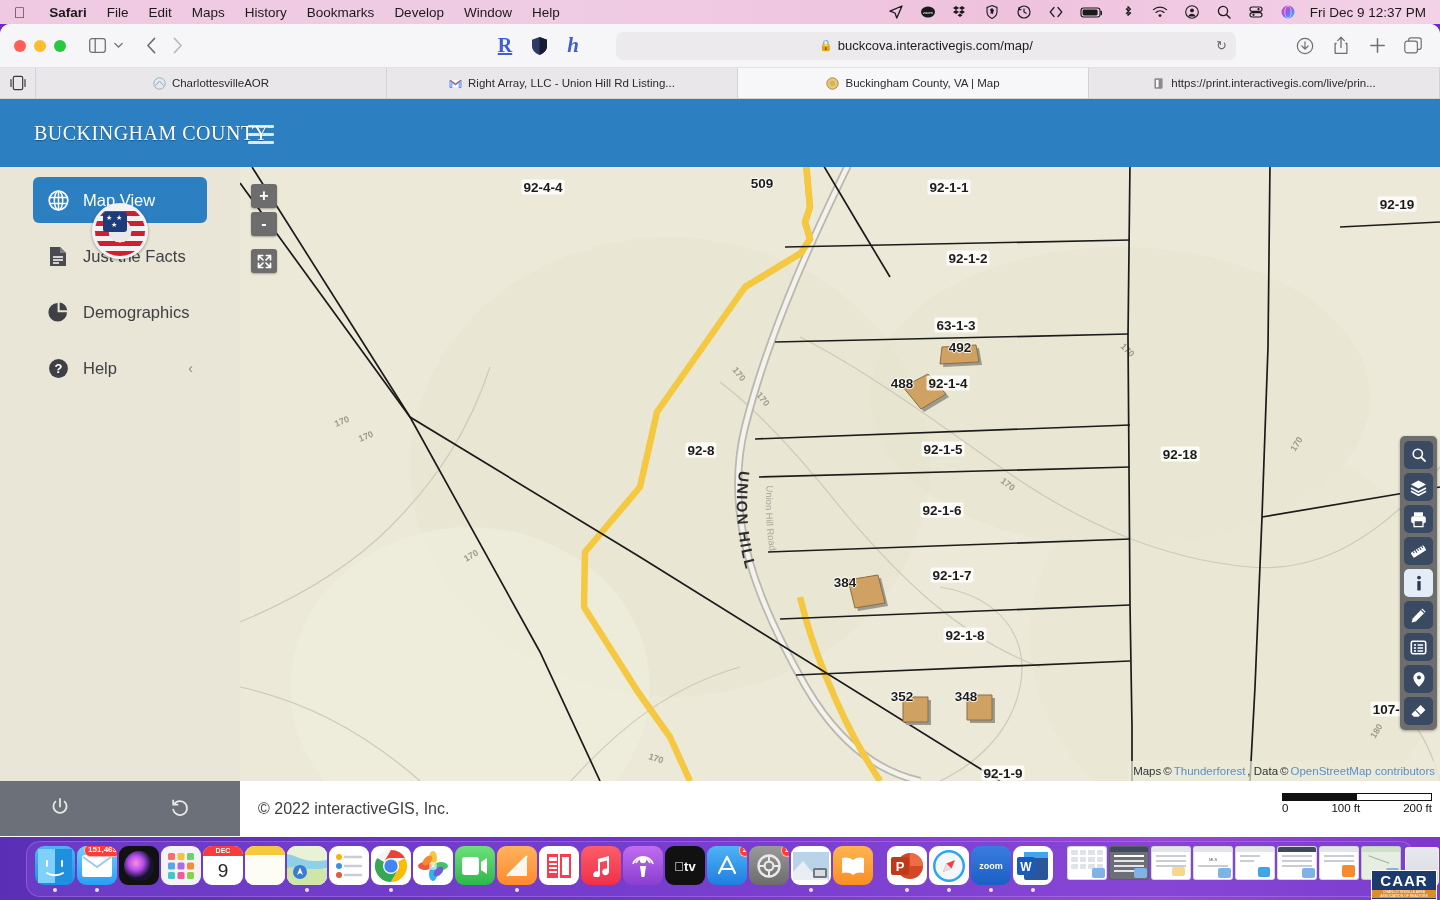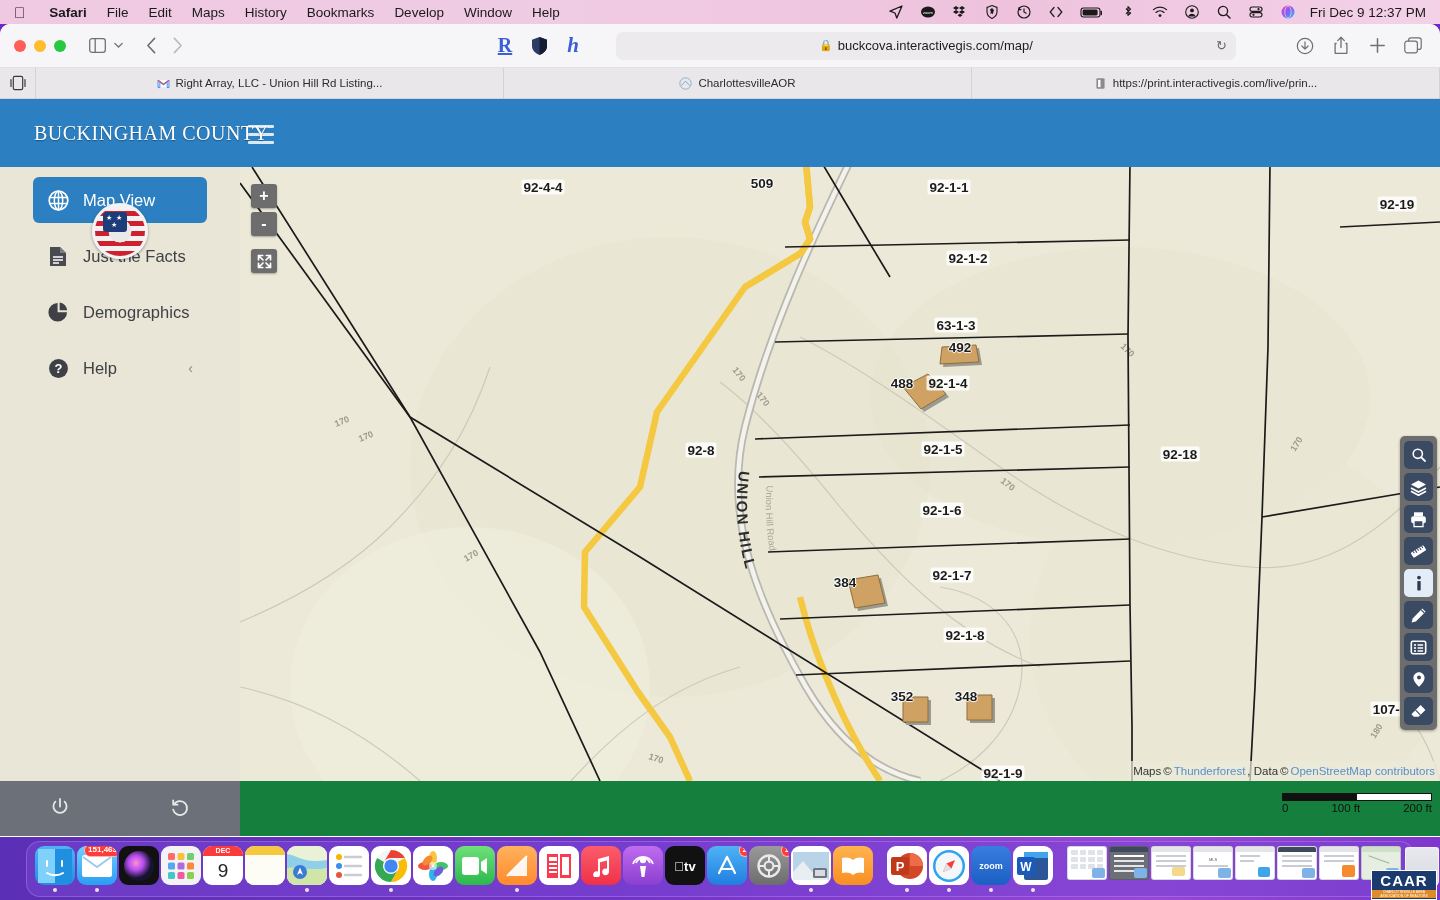--- a/index.html
+++ b/index.html
@@ -66,21 +66,21 @@
   .tab {
     flex: 1; display:flex; align-items:center; justify-content:center; gap:6px;
     font-size: 11.5px; color: #2b2b2e; border-right: 1px solid #d3d1d6;
     padding: 0 10px; overflow:hidden; white-space:nowrap;
   }
   .tab.active { background: #f7f6f8; }
   .tab .favicon { width: 13px; height: 13px; flex:none; display:block; }
   .tab .tlabel { overflow:hidden; text-overflow:ellipsis; white-space:nowrap; }
 
   
-  #page { position: relative; width: 1440px; height: 737px; background:#15803d; }
+  #page { position: relative; width: 1440px; height: 737px; background:#7dd3fc; }
 
   
   #apphead {
     position:absolute; top:0; left:0; width:1440px; height:68px;
     background:#2c7fc0; display:flex; align-items:center;
   }
   #applogo-wrap { position:absolute; left:34px; top:0; height:68px; display:flex; align-items:center; }
   #brandtext {
     font-family:"Liberation Serif", serif; color:#fff; font-size:20px;
     letter-spacing:.5px; position:relative; z-index:1;
@@ -401,36 +401,43 @@
     <div id="tabbar">
       <div class="tab-side">
         <svg width="16" height="16" viewBox="0 0 16 16">
             <rect x="3.3" y="1.3" width="9.4" height="13.4" rx="1.6" fill="none" stroke="#3a3a3e" stroke-width="1.2"></rect>
             <path d="M1 4.6v6.8M15 4.6v6.8" stroke="#3a3a3e" stroke-width="1.2" stroke-linecap="round"></path>
           </svg>
       </div>
 
       <div class="tab">
         <svg class="favicon" viewBox="0 0 16 16">
+            <circle cx="8" cy="8" r="7" fill="none" stroke="#7aa6c7" stroke-width="1"></circle>
+            <path d="M3 10.5 8 5l5 5.5" fill="none" stroke="#7aa6c7" stroke-width="1.2"></path>
+          </svg>
+        <span class="tlabel">CharlottesvilleAOR</span>
+      </div>
+
+      <div class="tab">
+        <svg class="favicon" viewBox="0 0 16 16">
             <rect x="1" y="3.5" width="14" height="9.5" rx="1" fill="#fff" stroke="#e0e0e0" stroke-width=".6"></rect>
             <path d="M1.3 4 8 9l6.7-5" fill="none" stroke="#ea4335" stroke-width="1.6"></path>
             <path d="M1.3 4v9h2.2V6.3L8 9.6 12.5 6.3V13h2.2V4" fill="none" stroke="#4285f4" stroke-width="1.2"></path>
           </svg>
         <span class="tlabel">Right Array, LLC - Union Hill Rd Listing...</span>
       </div>
 
-      <div class="tab">
+
+      <div class="tab active">
         <svg class="favicon" viewBox="0 0 16 16">
-            <circle cx="8" cy="8" r="7" fill="none" stroke="#7aa6c7" stroke-width="1"></circle>
-            <path d="M3 10.5 8 5l5 5.5" fill="none" stroke="#7aa6c7" stroke-width="1.2"></path>
+            <circle cx="8" cy="8" r="7" fill="#e9c87a" stroke="#9a7a33" stroke-width="1"></circle>
+            <circle cx="8" cy="8" r="3.4" fill="#d6b162"></circle>
           </svg>
-        <span class="tlabel">CharlottesvilleAOR</span>
-      </div>
-
-
+        <span class="tlabel">Buckingham County, VA | Map</span>
+      </div>
 
       <div class="tab">
         <svg class="favicon" viewBox="0 0 16 16">
             <rect x="3" y="1.5" width="10" height="13" rx="1.4" fill="#8a8a90"></rect>
             <rect x="5" y="3.5" width="3" height="9" fill="#fff"></rect>
           </svg>
         <span class="tlabel">https://print.interactivegis.com/live/prin...</span>
       </div>
     </div>
 
@@ -507,20 +514,21 @@
           </span>
           <span>
             <svg width="20" height="20" viewBox="0 0 20 20">
                 <path d="M4.2 7.2a7 7 0 1 1-1 5.4" fill="none" stroke="#e8e8e8" stroke-width="1.8" stroke-linecap="round"></path>
                 <path d="M3.2 3.4v4.3h4.3" fill="none" stroke="#e8e8e8" stroke-width="1.8" stroke-linecap="round" stroke-linejoin="round"></path>
               </svg>
           </span>
         </div>
       </div>
 
+      <div id="copyright">© 2022 interactiveGIS, Inc.</div>
 
       <div id="map">
         <svg id="mapsvg" width="1200" height="614" viewBox="0 0 1200 614">
           <rect x="0" y="0" width="1200" height="614" fill="#ece9d8"></rect>
 
           <ellipse cx="430" cy="300" rx="260" ry="230" fill="#e7e5cf" opacity=".55"></ellipse>
           <ellipse cx="880" cy="230" rx="250" ry="150" fill="#e6e4cd" opacity=".5"></ellipse>
           <ellipse cx="1000" cy="470" rx="210" ry="200" fill="#eae7d4" opacity=".6"></ellipse>
           <ellipse cx="230" cy="520" rx="180" ry="160" fill="#f0eedd" opacity=".6"></ellipse>
 

